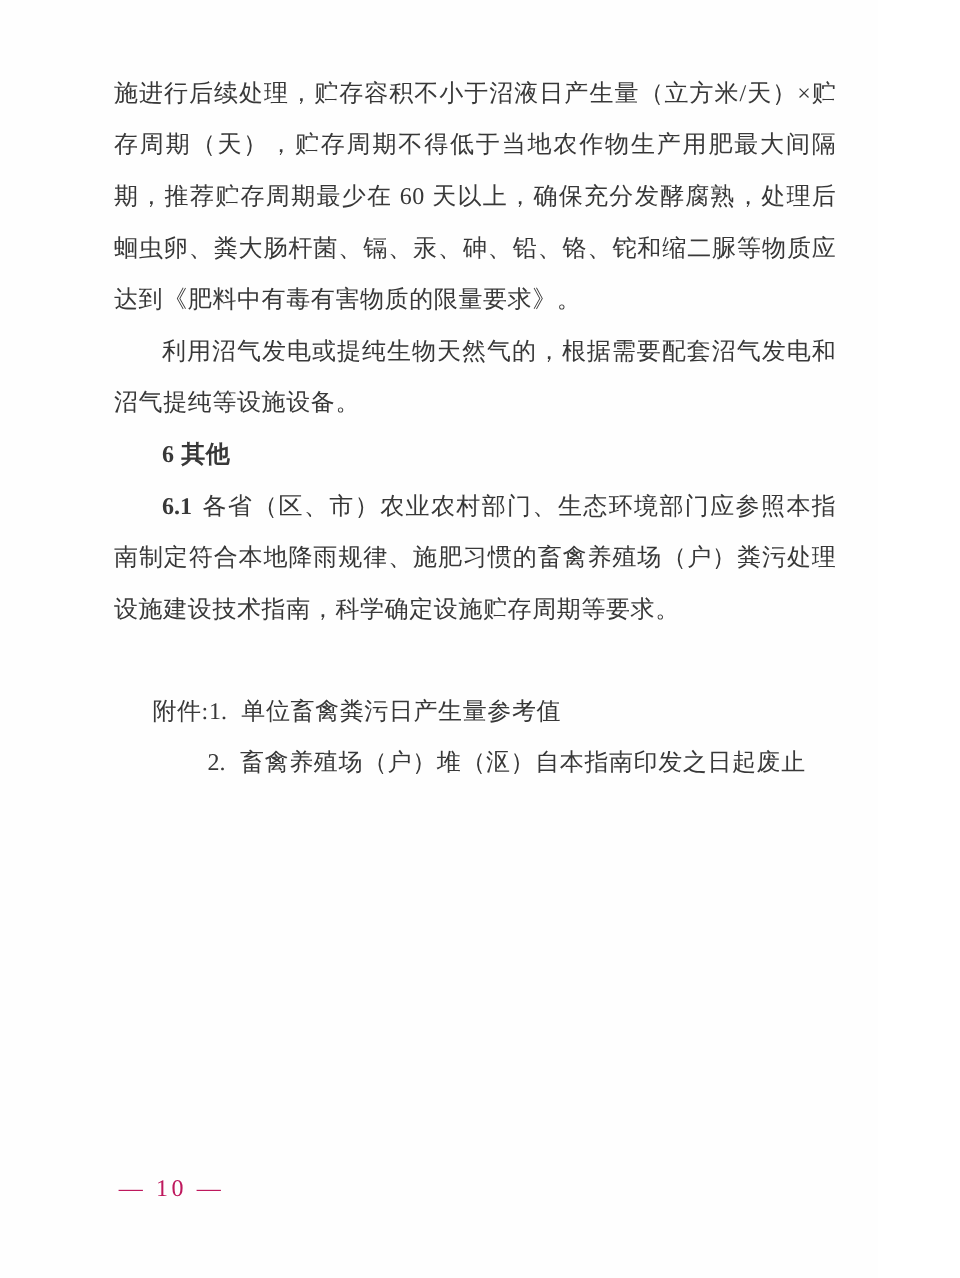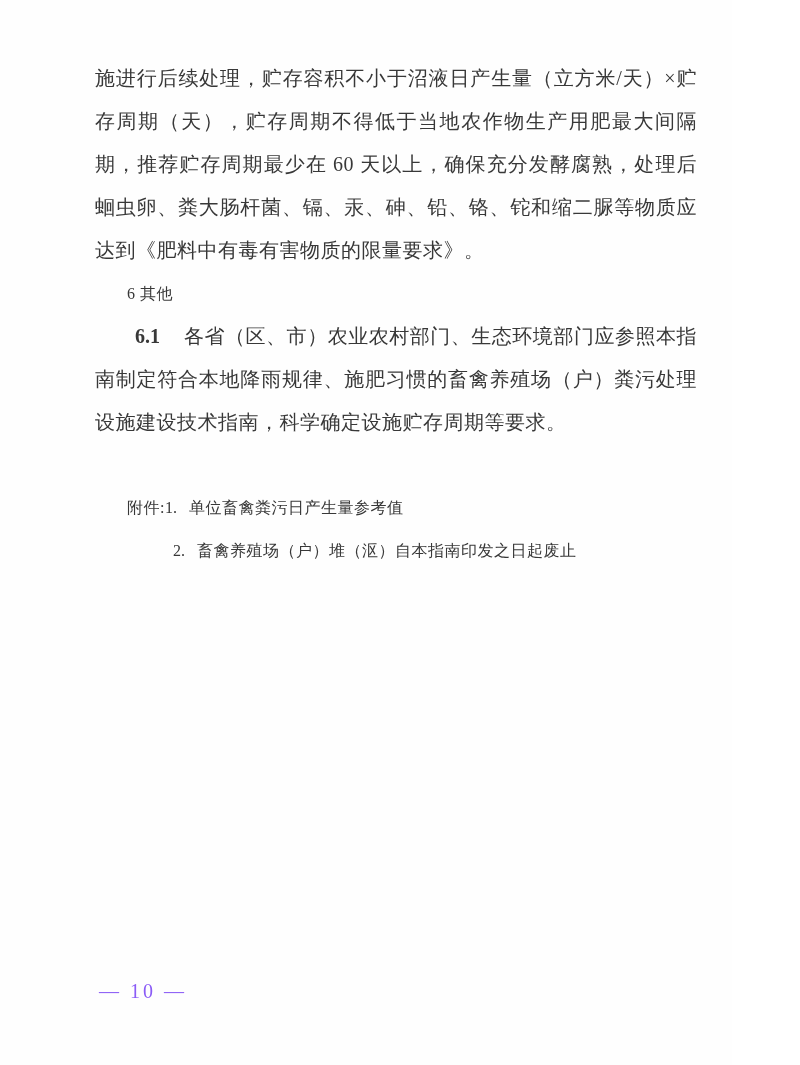--- a/index.html
+++ b/index.html
@@ -27,64 +27,65 @@
     font-size: 20px;
     line-height: 43px;
     letter-spacing: 0.5px;
     text-align: justify;
     text-justify: inter-ideograph;
     word-break: break-all;
   }
   .indent { text-indent: 2em; }
   .heading {
     margin: 0;
-    font-size: 16px;
+    font-size: 20px;
     line-height: 43px;
-    font-weight: normal;
+    font-weight: bold;
     text-indent: 2em;
     letter-spacing: 0.5px;
   }
   .sec-num {
     font-weight: bold;
-    margin-right: 24px;
+    margin-right: 8px;
     letter-spacing: 0;
     font-family: Liberation Serif, serif;
   }
   .attachments {
     margin-top: 42px;
   }
   .att-line {
-    font-size: 16px;
+    font-size: 20px;
     line-height: 43px;
     letter-spacing: 0.5px;
     white-space: nowrap;
   }
   .att-line-1 { padding-left: 32px; }
   .att-line-2 { padding-left: 78px; }
   .att-label { letter-spacing: 0.5px; }
   .att-num { margin-right: 12px; letter-spacing: 0; }
   .footer {
     position: absolute;
     left: 99px;
     bottom: 62px;
     font-size: 20px;
     letter-spacing: 3px;
-    color: #8b5cf6;
+    color: #be185d;
   }
 </style>
 </head>
 <body>
 
 <div class="page">
 
   <div class="content">
 
     <p class="para">施进行后续处理，贮存容积不小于沼液日产生量（立方米/天）×贮存周期（天），贮存周期不得低于当地农作物生产用肥最大间隔期，推荐贮存周期最少在 60 天以上，确保充分发酵腐熟，处理后蛔虫卵、粪大肠杆菌、镉、汞、砷、铅、铬、铊和缩二脲等物质应达到《肥料中有毒有害物质的限量要求》。</p>
 
 
+    <p class="para indent">利用沼气发电或提纯生物天然气的，根据需要配套沼气发电和沼气提纯等设施设备。</p>
 
     <h3 class="heading">6 其他</h3>
 
     <p class="para indent">
       <span class="sec-num">6.1</span><span>各省（区、市）农业农村部门、生态环境部门应参照本指南制定符合本地降雨规律、施肥习惯的畜禽养殖场（户）粪污处理设施建设技术指南，科学确定设施贮存周期等要求。</span>
     </p>
 
 
     <div class="attachments">
       <div class="att-line att-line-1">

